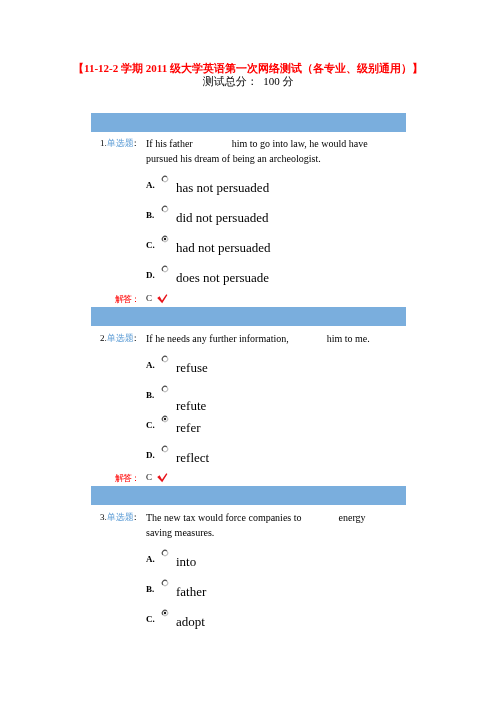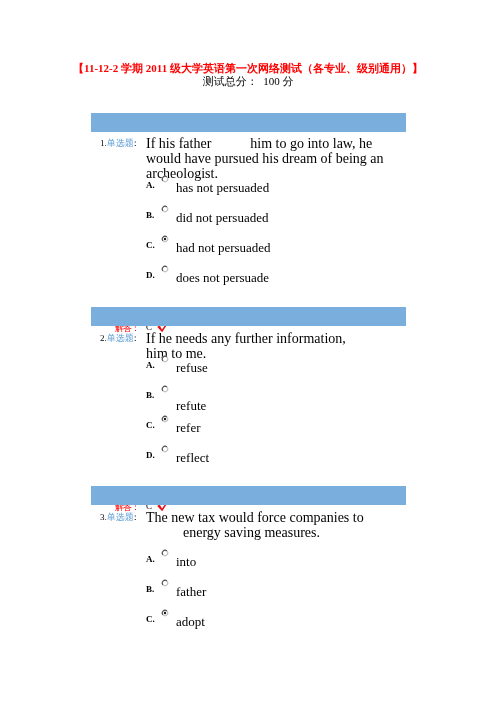--- a/index.html
+++ b/index.html
@@ -11,27 +11,27 @@
   .t1{color:#ff0000;font-weight:bold;top:61px;}
   .t2{top:74px;}
   .t3{top:87px;}
   .red{color:#ff0000;}
 
   
   .bluebar{background:#7aaedd;position:absolute;left:91px;width:315px;height:18.5px;}
   .qno{position:absolute;left:100px;font-size:9px;white-space:nowrap;}
   .lbl{color:#5a9bd5;}
   .cln{margin-left:-3px;letter-spacing:-2px;}
-  .qtext{position:absolute;left:146px;width:248px;font-size:14px;line-height:15px;}
+  .qtext{position:absolute;left:146px;width:248px;font-size:10px;line-height:15px;}
   .blank{display:inline-block;}
   .ol{position:absolute;left:146px;font-size:9px;font-weight:bold;}
   .radio{position:absolute;left:161px;width:8px;height:8px;}
   .radio svg{display:block;}
   .otext{position:absolute;left:176px;font-size:13px;white-space:nowrap;}
-  .ansrow{position:absolute;left:115px;font-size:9px;white-space:nowrap;margin-top:29px;}
+  .ansrow{position:absolute;left:115px;font-size:9px;white-space:nowrap;}
   .ansrow .red{letter-spacing:-1px;}
   .ansletter{position:absolute;left:31px;}
   .ck{position:absolute;left:42px;top:0px;}
 </style>
 </head>
 <body>
 
 <div class="page">
 
   <div class="hline t1">【11-12-2 学期 2011 级大学英语第一次网络测试（各专业、级别通用）】</div>

